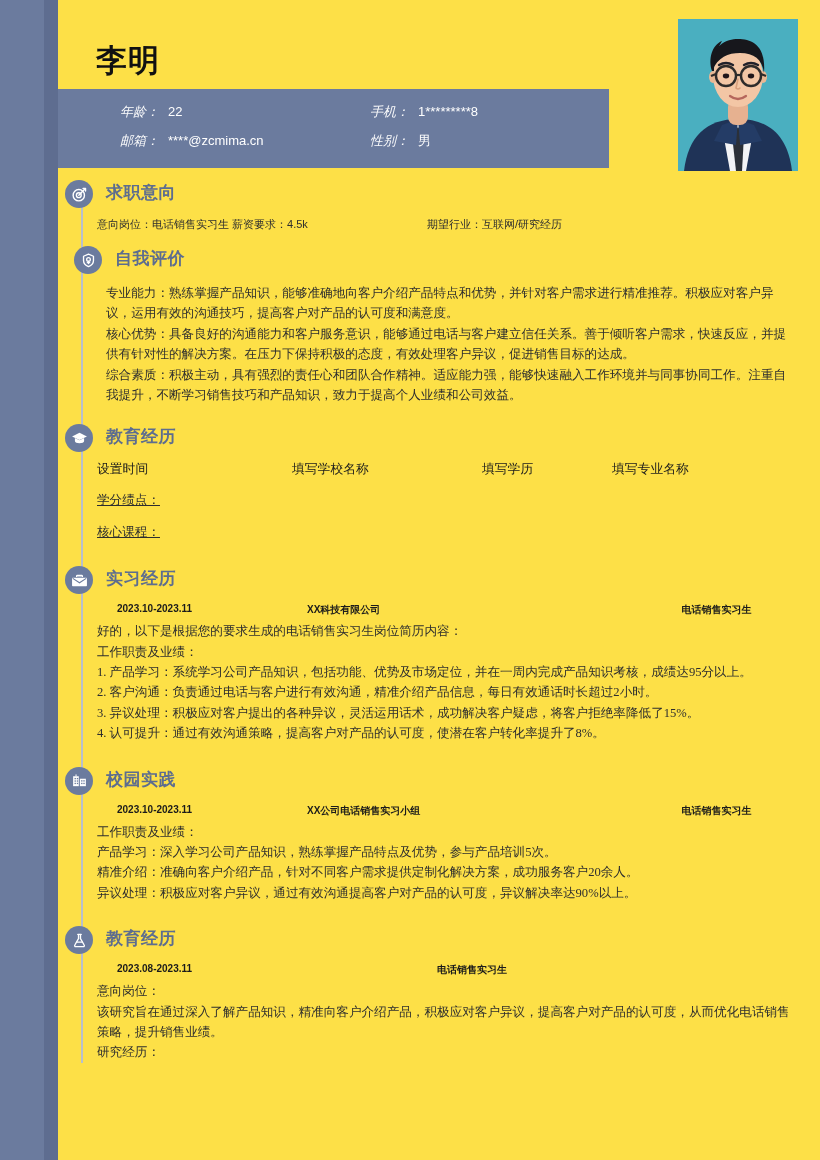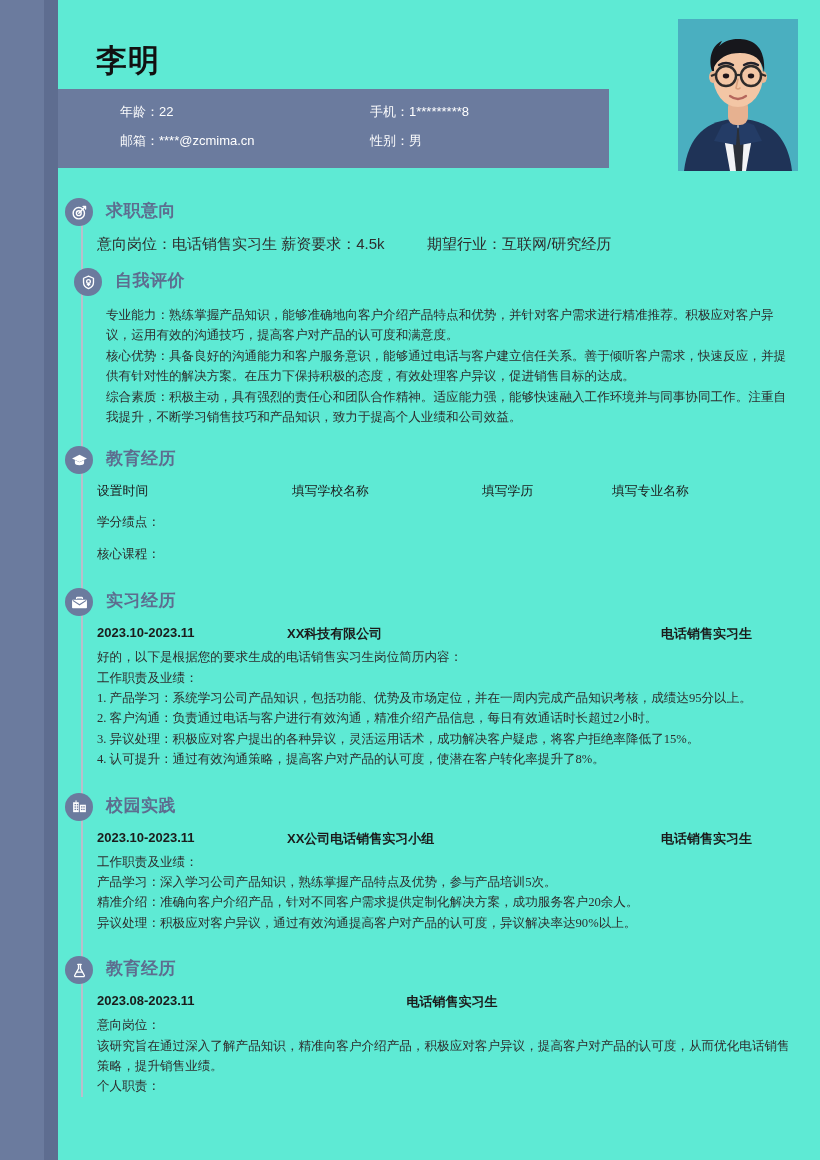--- a/index.html
+++ b/index.html
@@ -47,21 +47,21 @@
     background: #ffffff;
   }
 
   
   .card {
     position: absolute;
     left: 58px;
     top: 0;
     width: 762px;
     height: 1160px;
-    background: #5eead4;
+    background: #fde047;
   }
 
   
   .header {
     position: relative;
     height: 172px;
   }
   .name {
     position: absolute;
     left: 38px;
@@ -88,22 +88,22 @@
     grid-template-columns: 250px 1fr;
     grid-row-gap: 11px;
     color: #ffffff;
     font-size: 13px;
   }
   .info-item {
     display: flex;
     align-items: baseline;
     white-space: nowrap;
   }
-  .info-label { opacity: .97; }
-  .info-value { }
+  .info-label { opacity: .97; font-style: italic; }
+  .info-value { margin-left: 9px; }
 
   .photo {
     position: absolute;
     right: 22px;
     top: 19px;
     width: 120px;
     height: 152px;
     background: #4aafc0;
     overflow: hidden;
   }
@@ -157,53 +157,55 @@
   }
 
   .body {
     font-size: 12.6px;
     color: #2e2e2e;
     line-height: 1.62;
   }
   .body p { margin: 0; font-family: Liberation Serif, serif; }
 
   .row-inline {
-    font-size: 15px;
+    font-size: 11px;
     color: #2e2e2e;
     display: flex;
   }
   .row-inline .seg-a { width: 330px; }
 
   
   .edu-table {
     display: grid;
     grid-template-columns: 195px 190px 130px 1fr;
     font-size: 12.8px;
     font-weight: normal;
     color: #1b1b1b;
     margin-bottom: 3px;
   }
   .edu-sub {
     font-size: 12.6px;
     color: #2e2e2e;
     line-height: 1.58;
+    text-decoration: underline;
   }
 
   
   .exp-row {
     display: grid;
     grid-template-columns: 190px 330px 1fr;
-    font-size: 13px;
+    font-size: 10px;
     font-weight: bold;
     color: #1b1b1b;
     margin-bottom: 4px;
+    margin-left: 20px;
   }
   .exp-row .c3 { text-align: center; }
 
-  .s-intent   { margin-top: 25px; }
+  .s-intent   { margin-top: 7px; }
   .s-self     { margin-top: 13px; padding-left: 48px; }
   .s-edu      { margin-top: 18px; }
   .s-intern   { margin-top: 22px; }
   .s-campus   { margin-top: 22px; }
   .s-research { margin-top: 22px; }
 </style>
 </head>
 <body>
 
 <div class="page">
@@ -417,19 +419,19 @@
           </span>
           <span class="sec-title">教育经历</span>
         </div>
         <div class="exp-row">
           <div class="c1">2023.08-2023.11</div>
           <div class="c3">电话销售实习生</div>
         </div>
         <div class="body">
           <p>意向岗位：</p>
           <p>该研究旨在通过深入了解产品知识，精准向客户介绍产品，积极应对客户异议，提高客户对产品的认可度，从而优化电话销售策略，提升销售业绩。</p>
-          <p>个人职责：</p>
+          <p>研究经历：</p>
         </div>
       </div>
 
     </div>
   </div>
 </div>
 
 </body></html>

